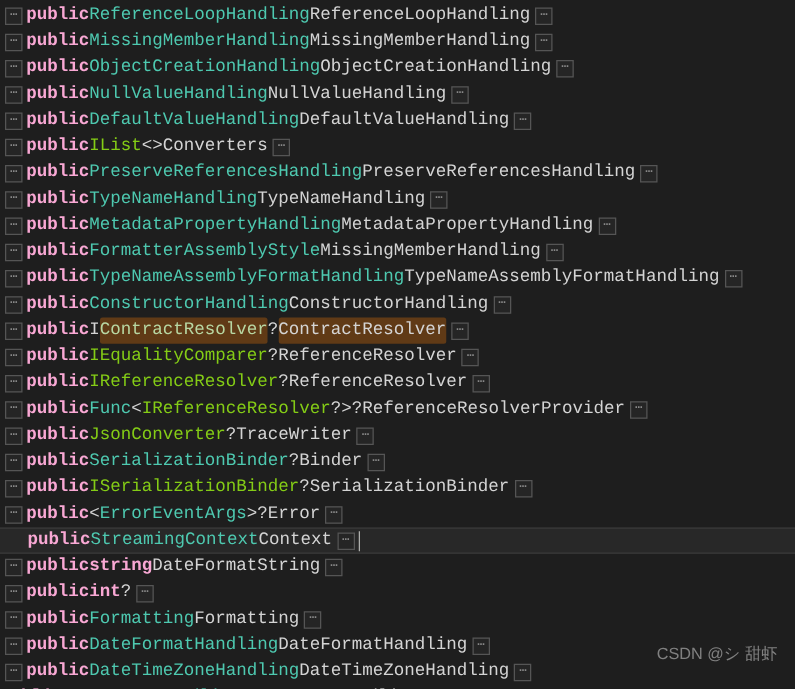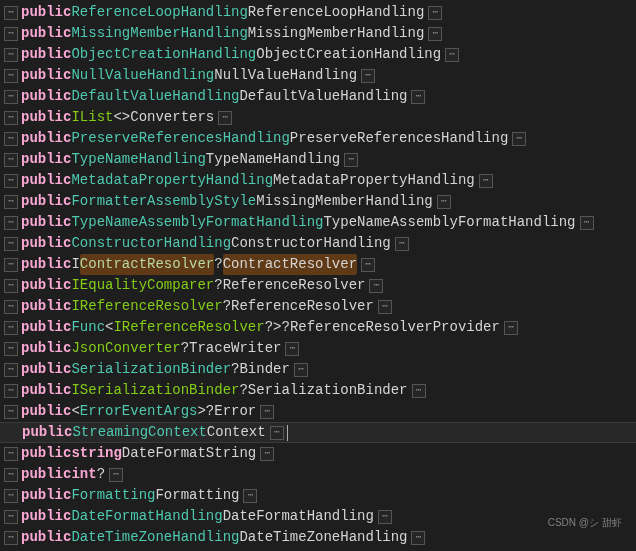--- a/index.html
+++ b/index.html
@@ -55,21 +55,21 @@
   .ident { color: #d4d4d4; }
   .punct { color: #d4d4d4; }
   .hl-type { background: #603a16; color: #b8d7a3; border-radius: 2px; }
   .hl-name { background: #603a16; color: #d4d4d4; border-radius: 2px; }
   .watermark {
     position: absolute;
     bottom: 18px;
     right: 14px;
     color: #aaa;
     font-family: sans-serif;
-    font-size: 10px;
+    font-size: 13px;
     opacity: 0.7;
     font-weight: 300;
   }
   .cursor {
     display: inline-block;
     width: 1px;
     height: 16px;
     background: #aeafad;
     vertical-align: middle;
   }

